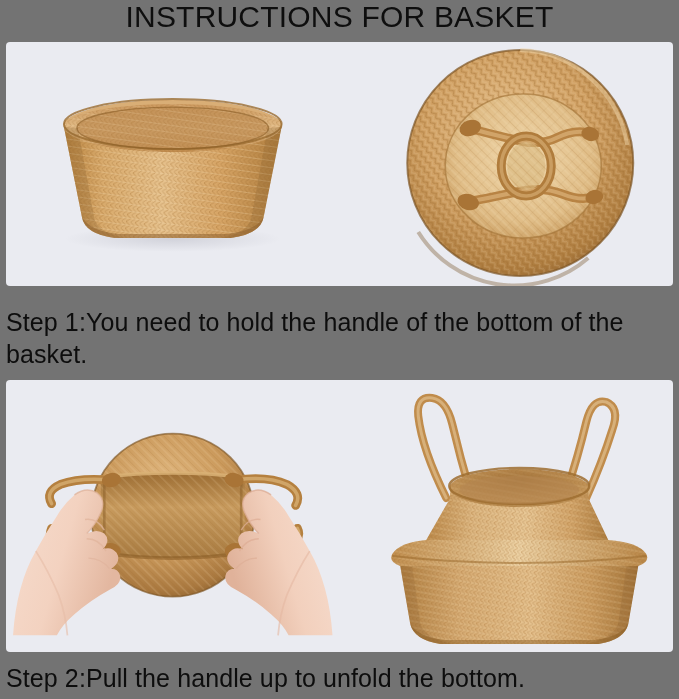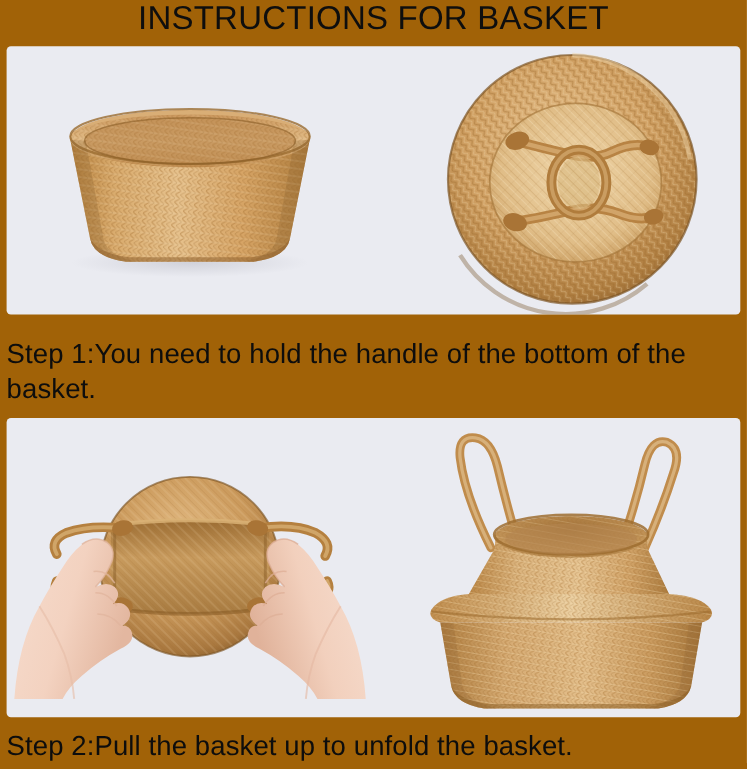--- a/index.html
+++ b/index.html
@@ -11,21 +11,21 @@
     width: 679px;
     height: 699px;
     font-family: "Liberation Sans", sans-serif;
     color: #111111;
     overflow: hidden;
   }
   .page {
     position: relative;
     width: 679px;
     height: 699px;
-    background: #a16207;
+    background: #737373;
   }
   .page-title {
     position: absolute;
     left: 0;
     top: -2px;
     width: 679px;
     text-align: center;
     font-size: 30px;
     line-height: 38px;
     letter-spacing: 0.2px;
@@ -344,15 +344,15 @@
         <path d="M60 186 L70 244 Q74 260 100 264 L258 264 Q284 260 288 244 L298 186 Z" fill="url(#bellyBottom)"></path>
         <path d="M60 186 L70 244 Q74 260 100 264 L258 264 Q284 260 288 244 L298 186 Z" fill="url(#weave3)" opacity="0.8"></path>
         <path d="M60 186 L70 244 Q74 260 100 264 L112 264 Q84 258 80 243 L72 187 Z" fill="#8e6333" opacity="0.25"></path>
         <path d="M298 186 L288 244 Q284 260 258 264 L246 264 Q274 258 278 243 L286 187 Z" fill="#8e6333" opacity="0.25"></path>
         <path d="M70 244 Q74 260 100 264 L258 264 Q284 260 288 244
                  Q280 257 254 260 L104 260 Q78 257 70 244 Z" fill="#84591f" opacity="0.45"></path>
       </svg>
     </div>
   </div>
 
-  <div class="step-text" id="step-2-text">Step 2:Pull the basket up to unfold the basket.</div>
+  <div class="step-text" id="step-2-text">Step 2:Pull the handle up to unfold the bottom.</div>
 
 </div>
 
 </body></html>

